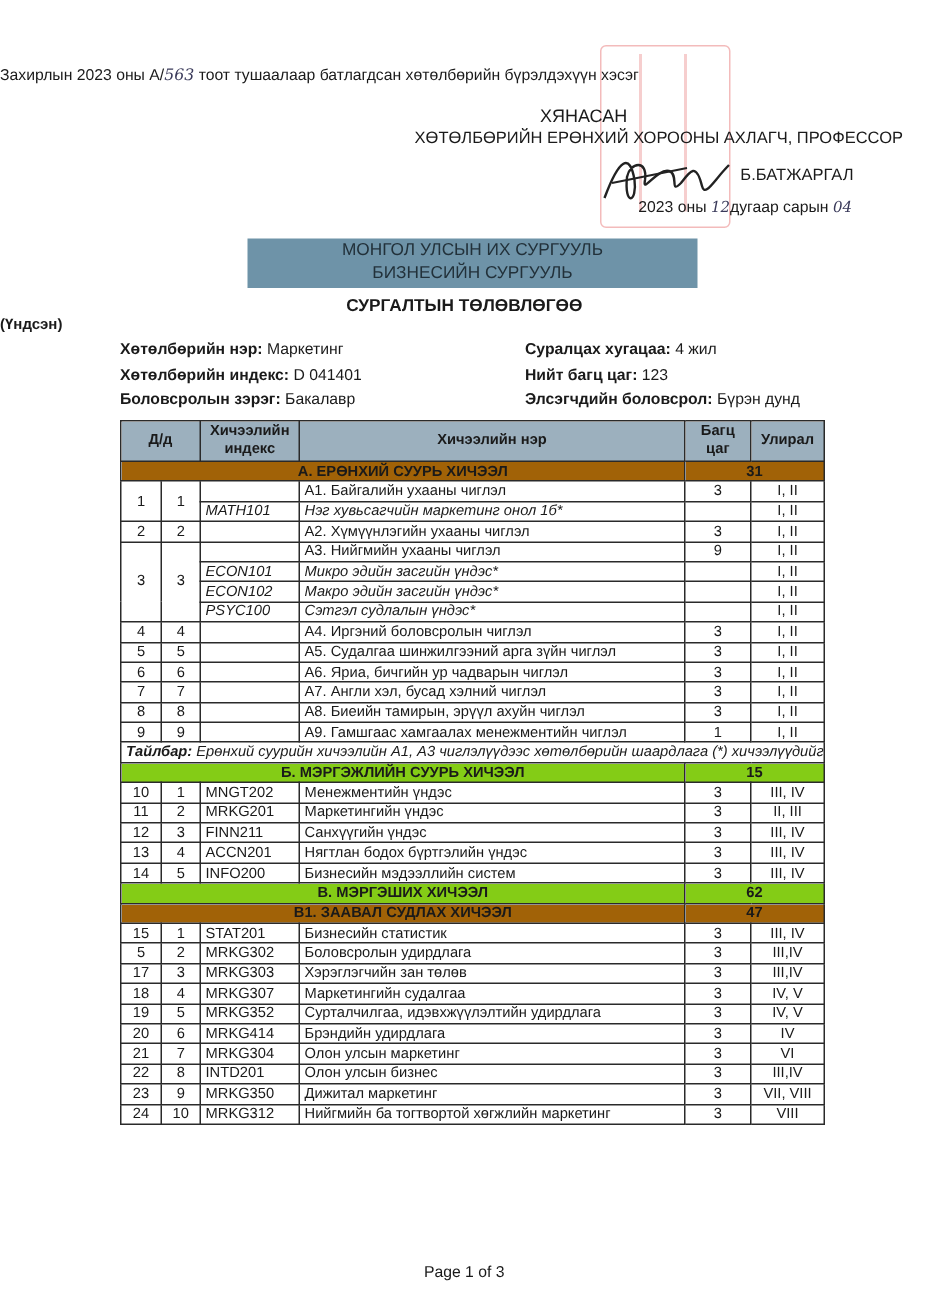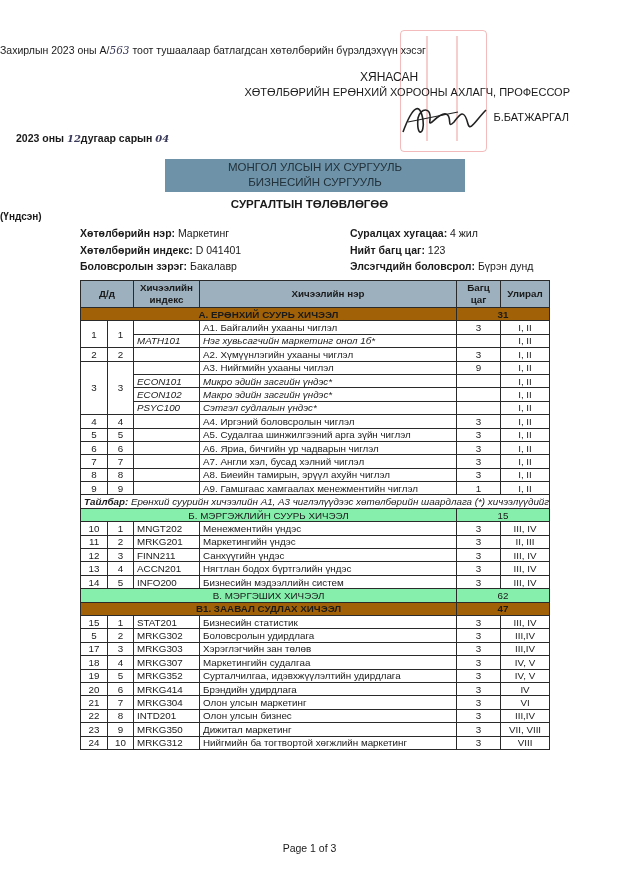--- a/index.html
+++ b/index.html
@@ -1,23 +1,23 @@
 <!DOCTYPE html>
 <html><head>
 <meta charset="utf-8">
 <style>
   html, body { margin:0; padding:0; background:#ffffff; }
   body { width:619px; height:869px; position:relative; overflow:hidden;
          font-family:"Liberation Sans", sans-serif; color:#1a1a1a; }
   .approval-line { position:absolute; top:44px; left:0; width:605px; text-align:left; font-size:10.5px; }
   .approval-line .hand { font-style:italic; font-family:"DejaVu Serif", serif; color:#3a3a5a; }
   .approved { position:absolute; top:70px; left:360px; width:120px; font-size:12px; }
-  .committee { position:absolute; top:86px; left:0; width:570px; text-align:right; font-size:11px; }
+  .committee { position:absolute; top:86px; left:0; width:570px; text-align:right; font-size:11px;padding-left:32px; }
   .signer { position:absolute; top:111px; left:0; width:569px; text-align:right; font-size:11px; }
-  .sign-date { position:absolute; top:132px; left:16px; width:568px; text-align:left; font-size:10.5px;font-weight:bold; }
+  .sign-date { position:absolute; top:132px; left:0; width:568px; text-align:right; font-size:10.5px; }
   .sign-date .hand { font-style:italic; font-family:"DejaVu Serif", serif; color:#3a3a5a; font-size:10px; }
   .stamp { position:absolute; top:30px; left:400px; width:85px; height:120px;
            border:1px solid rgba(220,60,60,0.35); border-radius:4px; }
   .stamp::before { content:""; position:absolute; left:25px; top:5px; width:2px; height:105px; background:rgba(220,60,60,0.25); }
   .stamp::after { content:""; position:absolute; left:55px; top:5px; width:2px; height:105px; background:rgba(220,60,60,0.25); }
   .signature { position:absolute; top:100px; left:398px; width:95px; height:40px; }
 
   .banner { position:absolute; top:159px; left:165px; width:300px; height:32px;
             background:#6e93a8; color:#22313a; text-align:center; font-size:11.5px; line-height:15px; padding-top:1px; }
   .doc-title { position:absolute; top:198px; left:0; width:619px; text-align:center; font-weight:bold; font-size:11.5px; }
@@ -25,21 +25,21 @@
 
   .meta { position:absolute; font-size:10.5px; line-height:16.5px; }
   .meta .k { font-weight:bold; }
   .meta-left { top:225px; left:80px; }
   .meta-right { top:225px; left:350px; }
 
   table.plan { position:absolute; top:280px; left:80px; width:469px; border-collapse:collapse; font-size:9.8px; table-layout:fixed; }
   table.plan td, table.plan th { border:1px solid #2a2a2a; padding:0 3px; height:12.4px; line-height:11px; white-space:nowrap; overflow:hidden; }
   table.plan th { background:#9cb0be; font-weight:bold; text-align:center; height:26px; line-height:12px; }
   .sec td { background:#a16207; font-weight:bold; }
-  .sec2 td { background:#86efac; font-weight:normal; }
+  .sec2 td { background:#84cc16; font-weight:bold; }
   .c { text-align:center; }
   .it { font-style:italic; }
   .note td { font-size:9.8px; line-height:12px; white-space:normal; height:auto; padding:2px 3px; }
   .page-num { position:absolute; top:842px; left:0; width:619px; text-align:center; font-size:10.5px; }
 </style>
 </head>
 <body>
 
 <div class="approval-line"><span>Захирлын 2023 оны А/</span><span class="hand">563</span><span> тоот тушаалаар батлагдсан хөтөлбөрийн бүрэлдэхүүн хэсэг</span></div>
 

